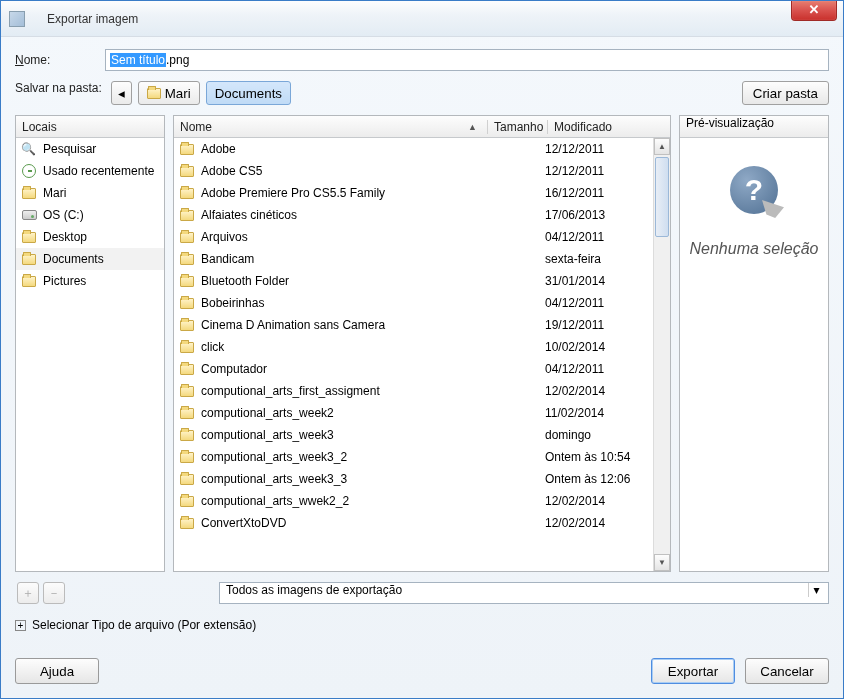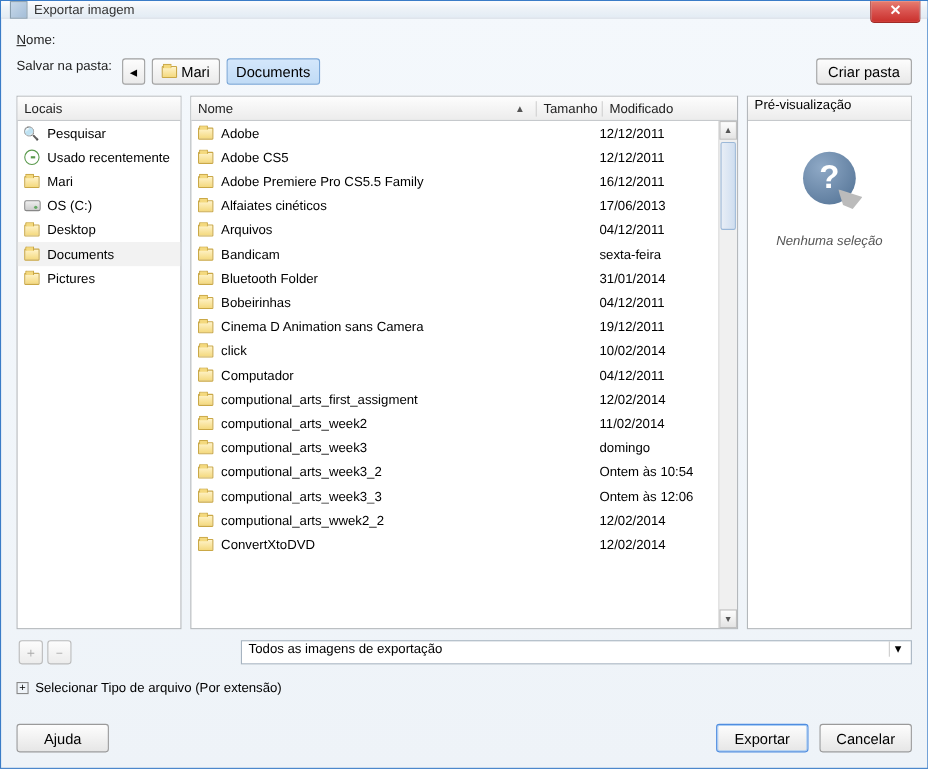--- a/index.html
+++ b/index.html
@@ -7,25 +7,26 @@
 
 .window {
   width: 844px; height: 699px;
   border: 1px solid #3a7cc7;
   background: linear-gradient(to bottom, #f4f8fc 0%, #eef3f8 100%);
   display: flex; flex-direction: column;
   position: relative;
 }
 
 .titlebar {
-  height: 16px;
+  height: 36px;
   background: linear-gradient(to bottom, #fdfdfe 0%, #eef3f8 40%, #e3ecf4 100%);
   display: flex; align-items: center;
   padding-left: 8px;
   border-bottom: 1px solid #d6dde5;
+  gap: 16px;
 }
 .titlebar .icon {
   width: 16px; height: 16px; margin-right: 6px;
   background: linear-gradient(135deg, #c7d8e9, #a4bed8);
   border: 1px solid #889eaf;
 }
 .titlebar .title { color: #333; }
 .close-btn {
   position: absolute; top: 0; right: 6px;
   width: 46px; height: 20px;
@@ -152,21 +153,21 @@
   width:48px; height:48px; border-radius:50%;
   background: radial-gradient(circle at 35% 30%, #8fa9c6, #4f6f92);
   display:flex; align-items:center; justify-content:center;
   color:#fff; font-size:30px; font-weight:bold;
   position:relative;
 }
 .q-icon::after{
   content:""; position:absolute; right:-6px; bottom:-4px;
   width:22px; height:18px; background:#bbb; clip-path: polygon(0 0, 100% 40%, 60% 100%, 20% 80%);
 }
-.no-sel { color:#555; font-style:italic; font-size:12px; }
+.no-sel { color:#555; font-style:italic; font-size:16px; }
 
 .filter-row { display:flex; align-items:center; gap:10px; }
 .filter-icons { width:150px; display:flex; gap:4px; padding-left:2px; }
 .fi { width:22px; height:22px; border:1px solid #bbb; background:linear-gradient(#fcfcfc,#ececec); border-radius:3px; cursor:pointer; color:#aaa; display:flex; align-items:center; justify-content:center; }
 .filter-combo {
   flex:1; height:22px; border:1px solid #a6b3c0; background:#fff;
   display:flex; align-items:flex-start; justify-content:space-between; padding:0 4px 0 6px;margin-left:44px;
 }
 .filter-combo .dd { width:16px; text-align:center; border-left:1px solid #ccc; cursor:pointer; }
 
@@ -191,20 +192,24 @@
   <div class="titlebar">
     <span class="icon"></span>
     <span class="title">Exportar imagem</span>
     <div class="close-btn">✕</div>
   </div>
 
   <div class="body">
 
     <div class="row">
       <span class="lbl"><span class="ul">N</span>ome:</span>
+      <div class="name-input">
+        <span class="sel">Sem título</span>
+          <span>.png</span>
+      </div>
     </div>
 
     <div class="path-row">
       <div class="path-left">
         <span class="lbl">Salvar na pasta:</span>
         <button class="path-btn back">◂</button>
         <button class="path-btn">
           <span class="folder-ico"></span>
           <span>Mari</span>
         </button>

